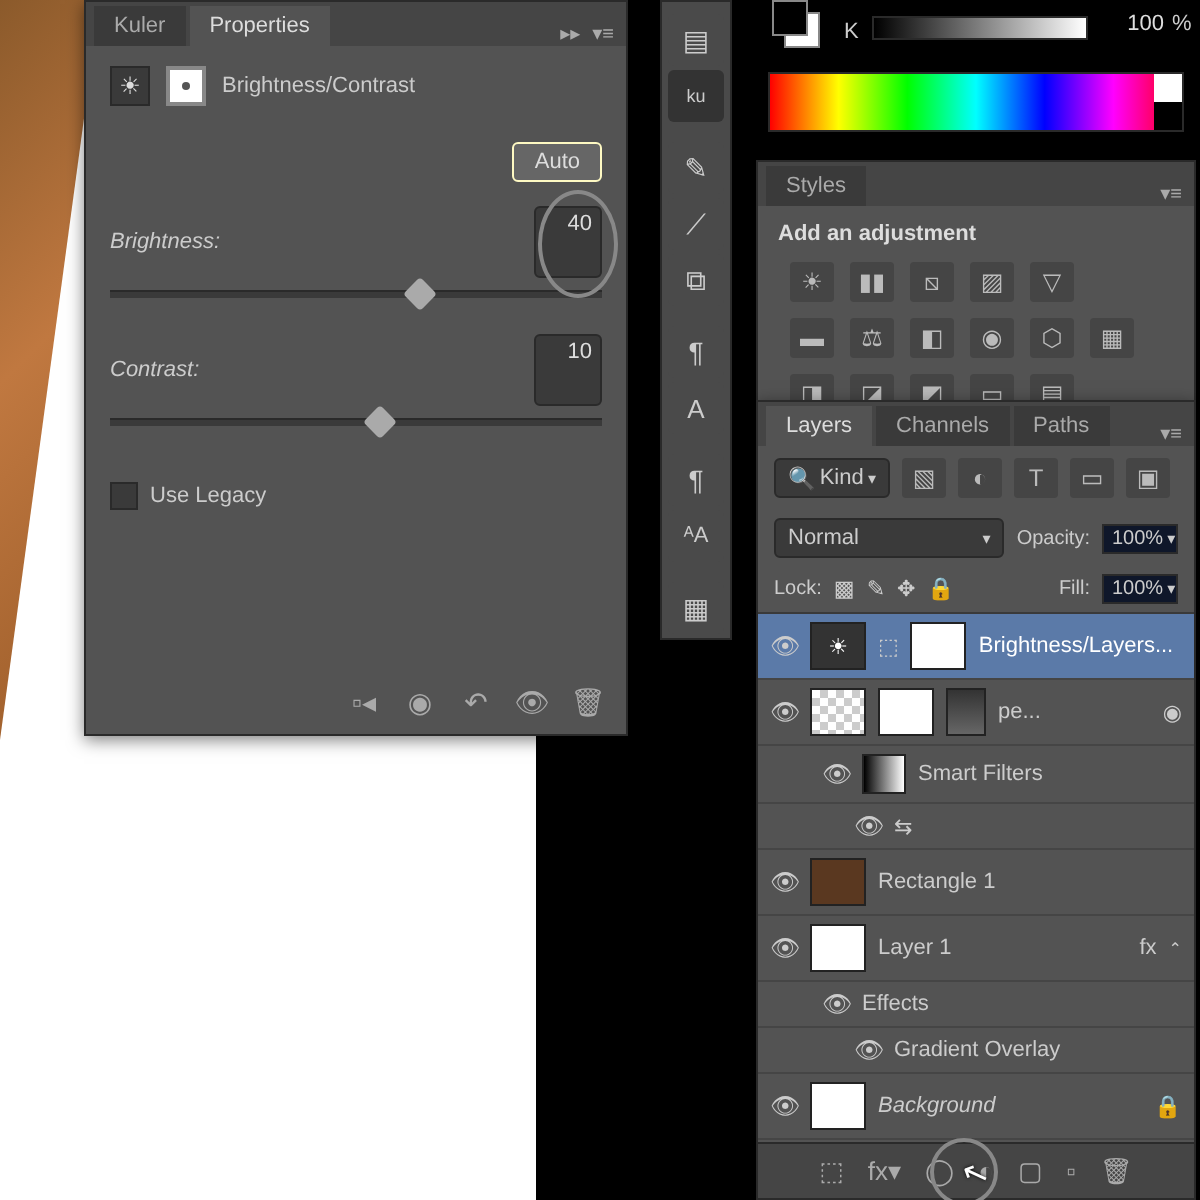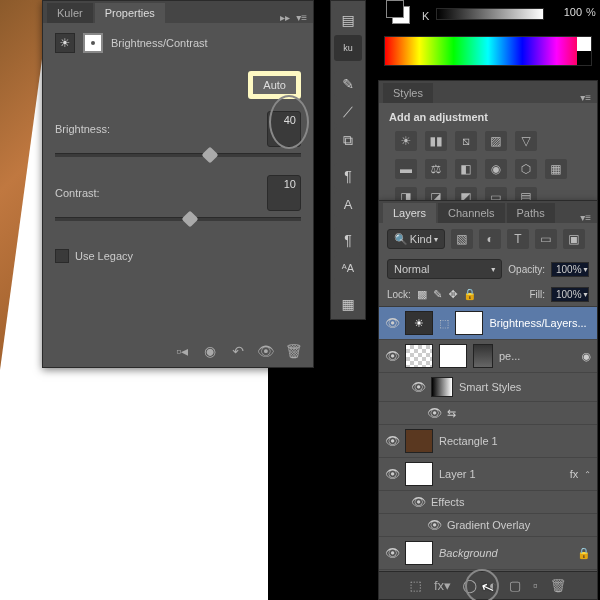--- a/index.html
+++ b/index.html
@@ -14,24 +14,24 @@
 .tab.active { background: #535353; color: #ddd; }
 .tab-strip-icons { margin-left: auto; display: flex; gap: 6px; padding-right: 6px; color: #aaa; font-size: 10px; align-items: center; }
 
 
 .kp { left: 42px; top: 0; width: 272px; height: 368px; }
 .kp-body { padding: 10px 12px; }
 .kp-title-row { display: flex; align-items: center; gap: 8px; margin-bottom: 18px; }
 .icon-sq { width: 20px; height: 20px; background: #3a3a3a; border: 1px solid #2a2a2a; display: flex; align-items: center; justify-content: center; font-size: 12px; color: #ddd; }
 .mask-icon { width: 20px; height: 20px; background: #fff; border: 2px solid #888; position: relative; }
 .mask-icon::after { content:''; position:absolute; left:6px; top:6px; width:4px; height:4px; border-radius:50%; background:#555; }
-.auto-btn { float: right; background: #666; border: 5px solid #fef9c3; padding: 3px 10px; color: #ddd; font-size: 11px; border-radius: 3px; margin-bottom: 12px; cursor: pointer; }
+.auto-btn { float: right; background: #666; border: 1px solid #fef9c3; padding: 3px 10px; color: #ddd; font-size: 11px; border-radius: 3px; margin-bottom: 12px; cursor: pointer; }
 .slider-group { clear: both; margin-bottom: 18px; }
 .slider-row { display: flex; justify-content: space-between; align-items: center; margin-bottom: 6px; }
-.slider-label { font-size: 11px; color: #ccc; }
+.slider-label { font-size: 11px; color: #ccc; font-style: italic; }
 .slider-val { width: 34px; height: 36px; background: #3a3a3a; border: 1px solid #2a2a2a; color: #ddd; text-align: right; padding: 2px 4px; font-size: 11px; border-radius: 3px; }
 .slider-track { height: 4px; background: #3a3a3a; border-top: 1px solid #2a2a2a; position: relative; }
 .slider-thumb { position: absolute; top: -5px; width: 12px; height: 12px; background: #aaa; border-radius: 2px; transform: translateX(-50%) rotate(45deg); }
 .checkbox-row { display: flex; align-items: center; gap: 6px; margin-top: 28px; }
 .checkbox { width: 14px; height: 14px; background: #3a3a3a; border: 1px solid #2a2a2a; }
 .bottom-icons { position: absolute; bottom: 8px; right: 10px; display: flex; gap: 10px; align-items: center; }
 .mini-icon { width: 18px; height: 16px; color: #aaa; display: flex; align-items: center; justify-content: center; font-size: 14px; cursor: pointer; }
 .ring { position:absolute; border: 2px solid #888; border-radius: 50%; pointer-events:none; }
 
 
@@ -261,21 +261,21 @@
       <span class="eye">👁</span>
       <div class="thumb checker"></div>
       <div class="thumb"></div>
       <div class="thumb" style="background:linear-gradient(#333,#666);width:20px;"></div>
       <span class="lname">pe...</span>
       <span class="link-ic">◉</span>
     </div>
     <div class="layer sub">
       <span class="eye">👁</span>
       <div class="thumb mask" style="width:22px;height:20px;"></div>
-      <span class="lname">Smart Styles</span>
+      <span class="lname">Smart Filters</span>
     </div>
     <div class="layer sub2">
       <span class="eye">👁</span>
       <span class="link-ic">⇆</span>
     </div>
     <div class="layer">
       <span class="eye">👁</span>
       <div class="thumb" style="background:#5a3820;"></div>
       <span class="lname">Rectangle 1</span>
     </div>

